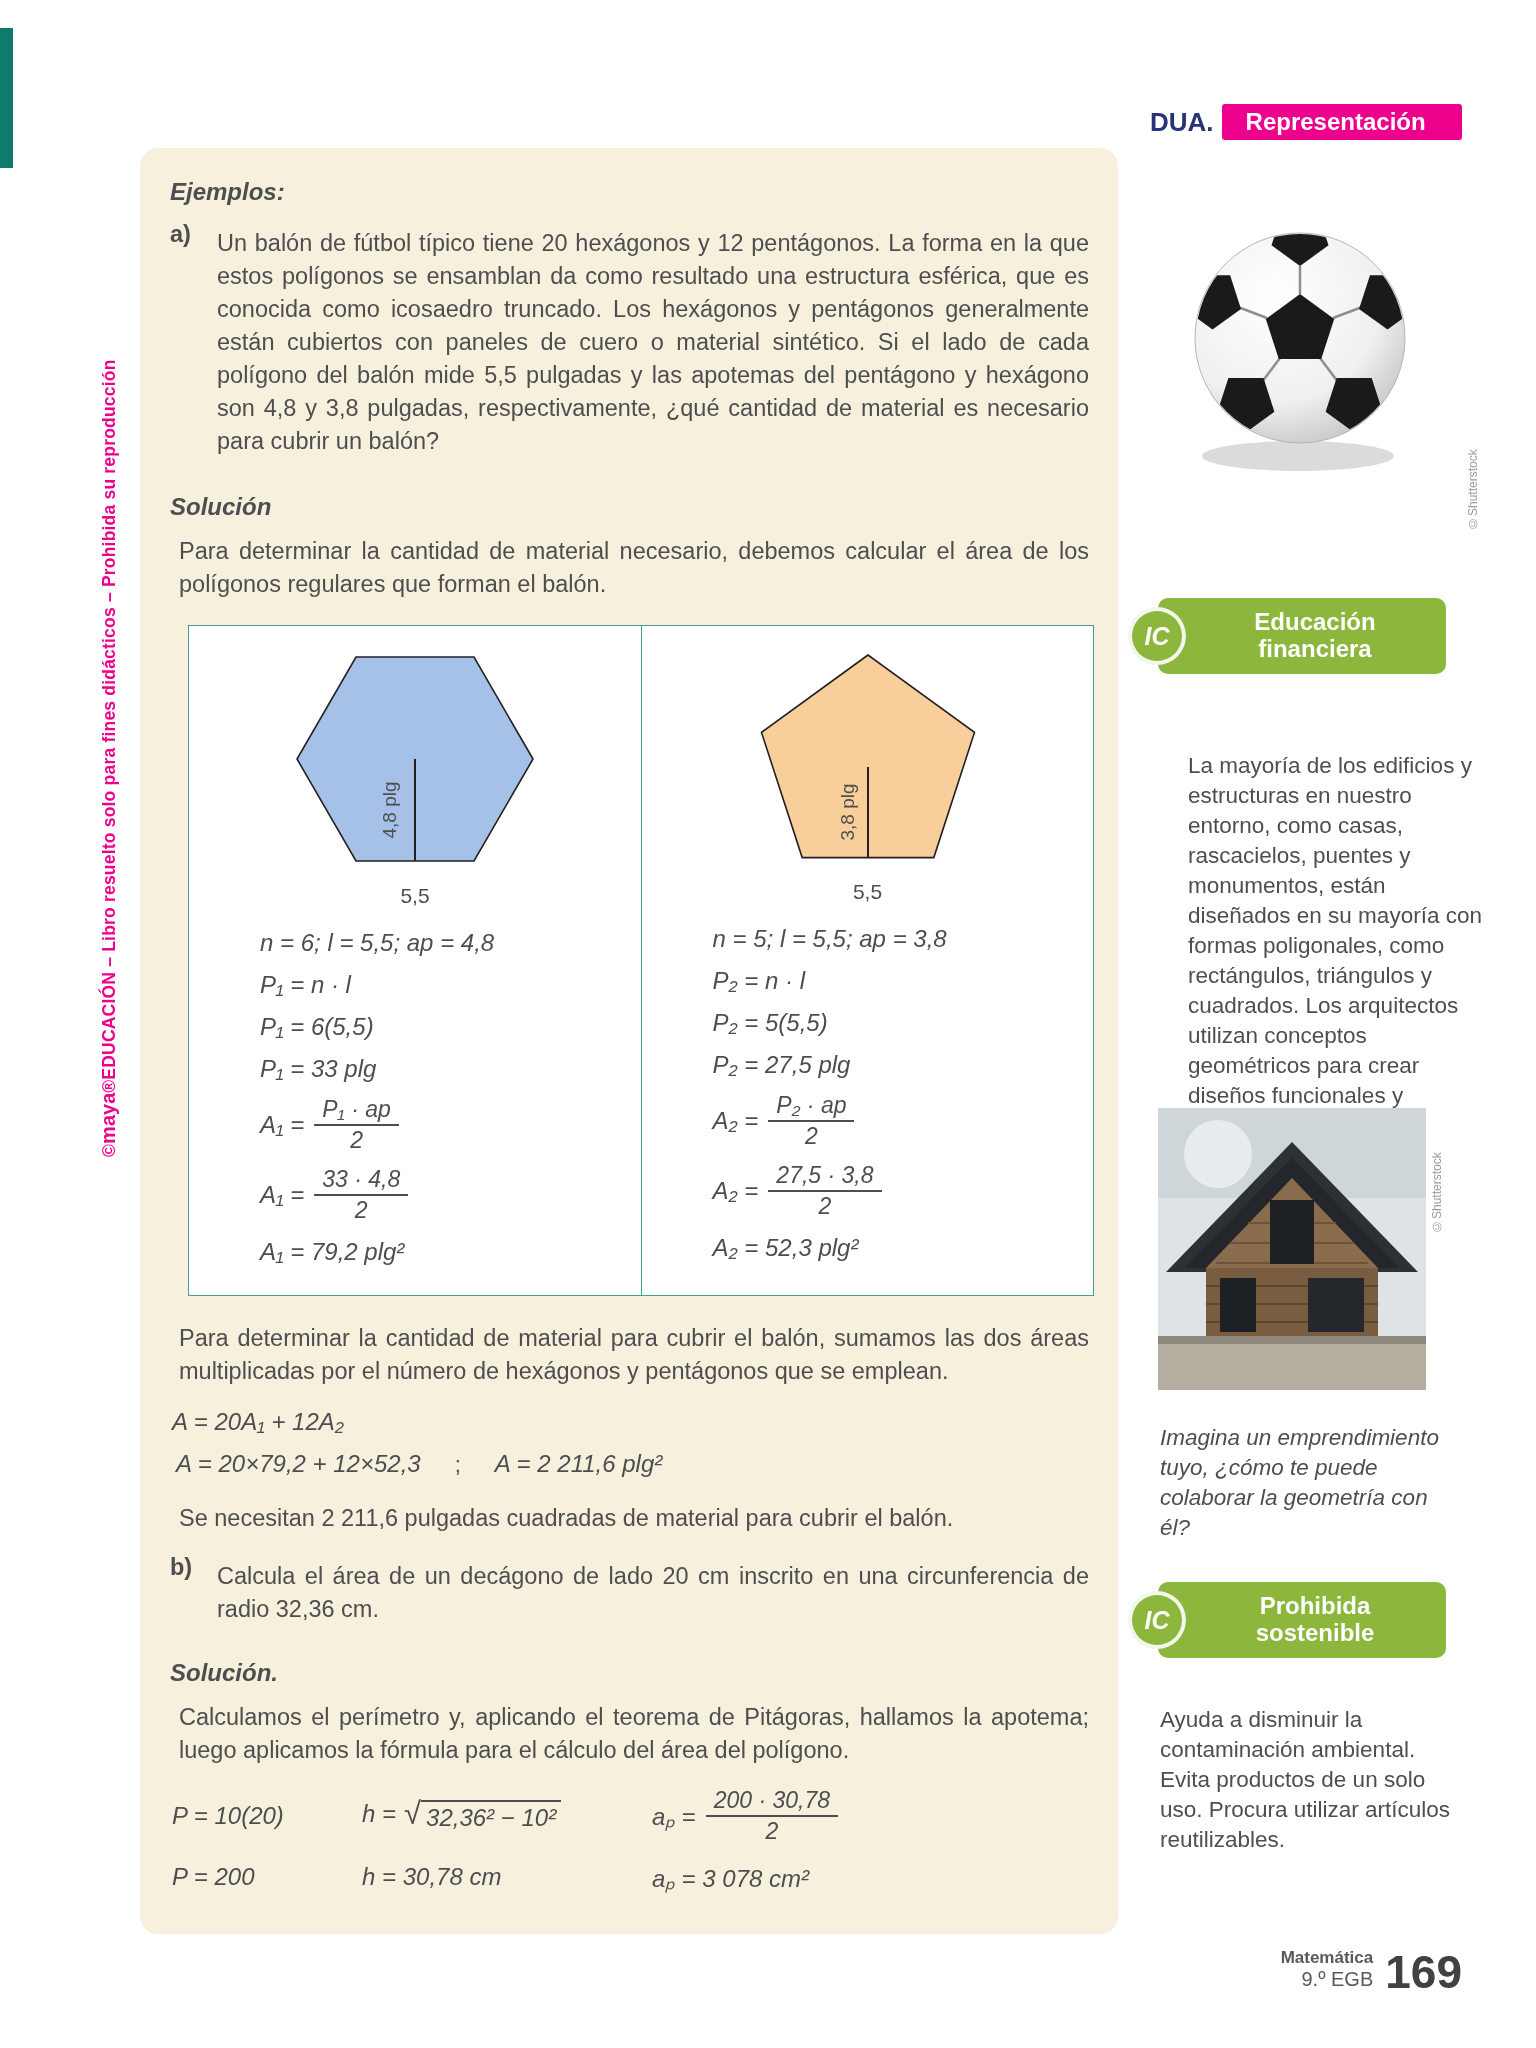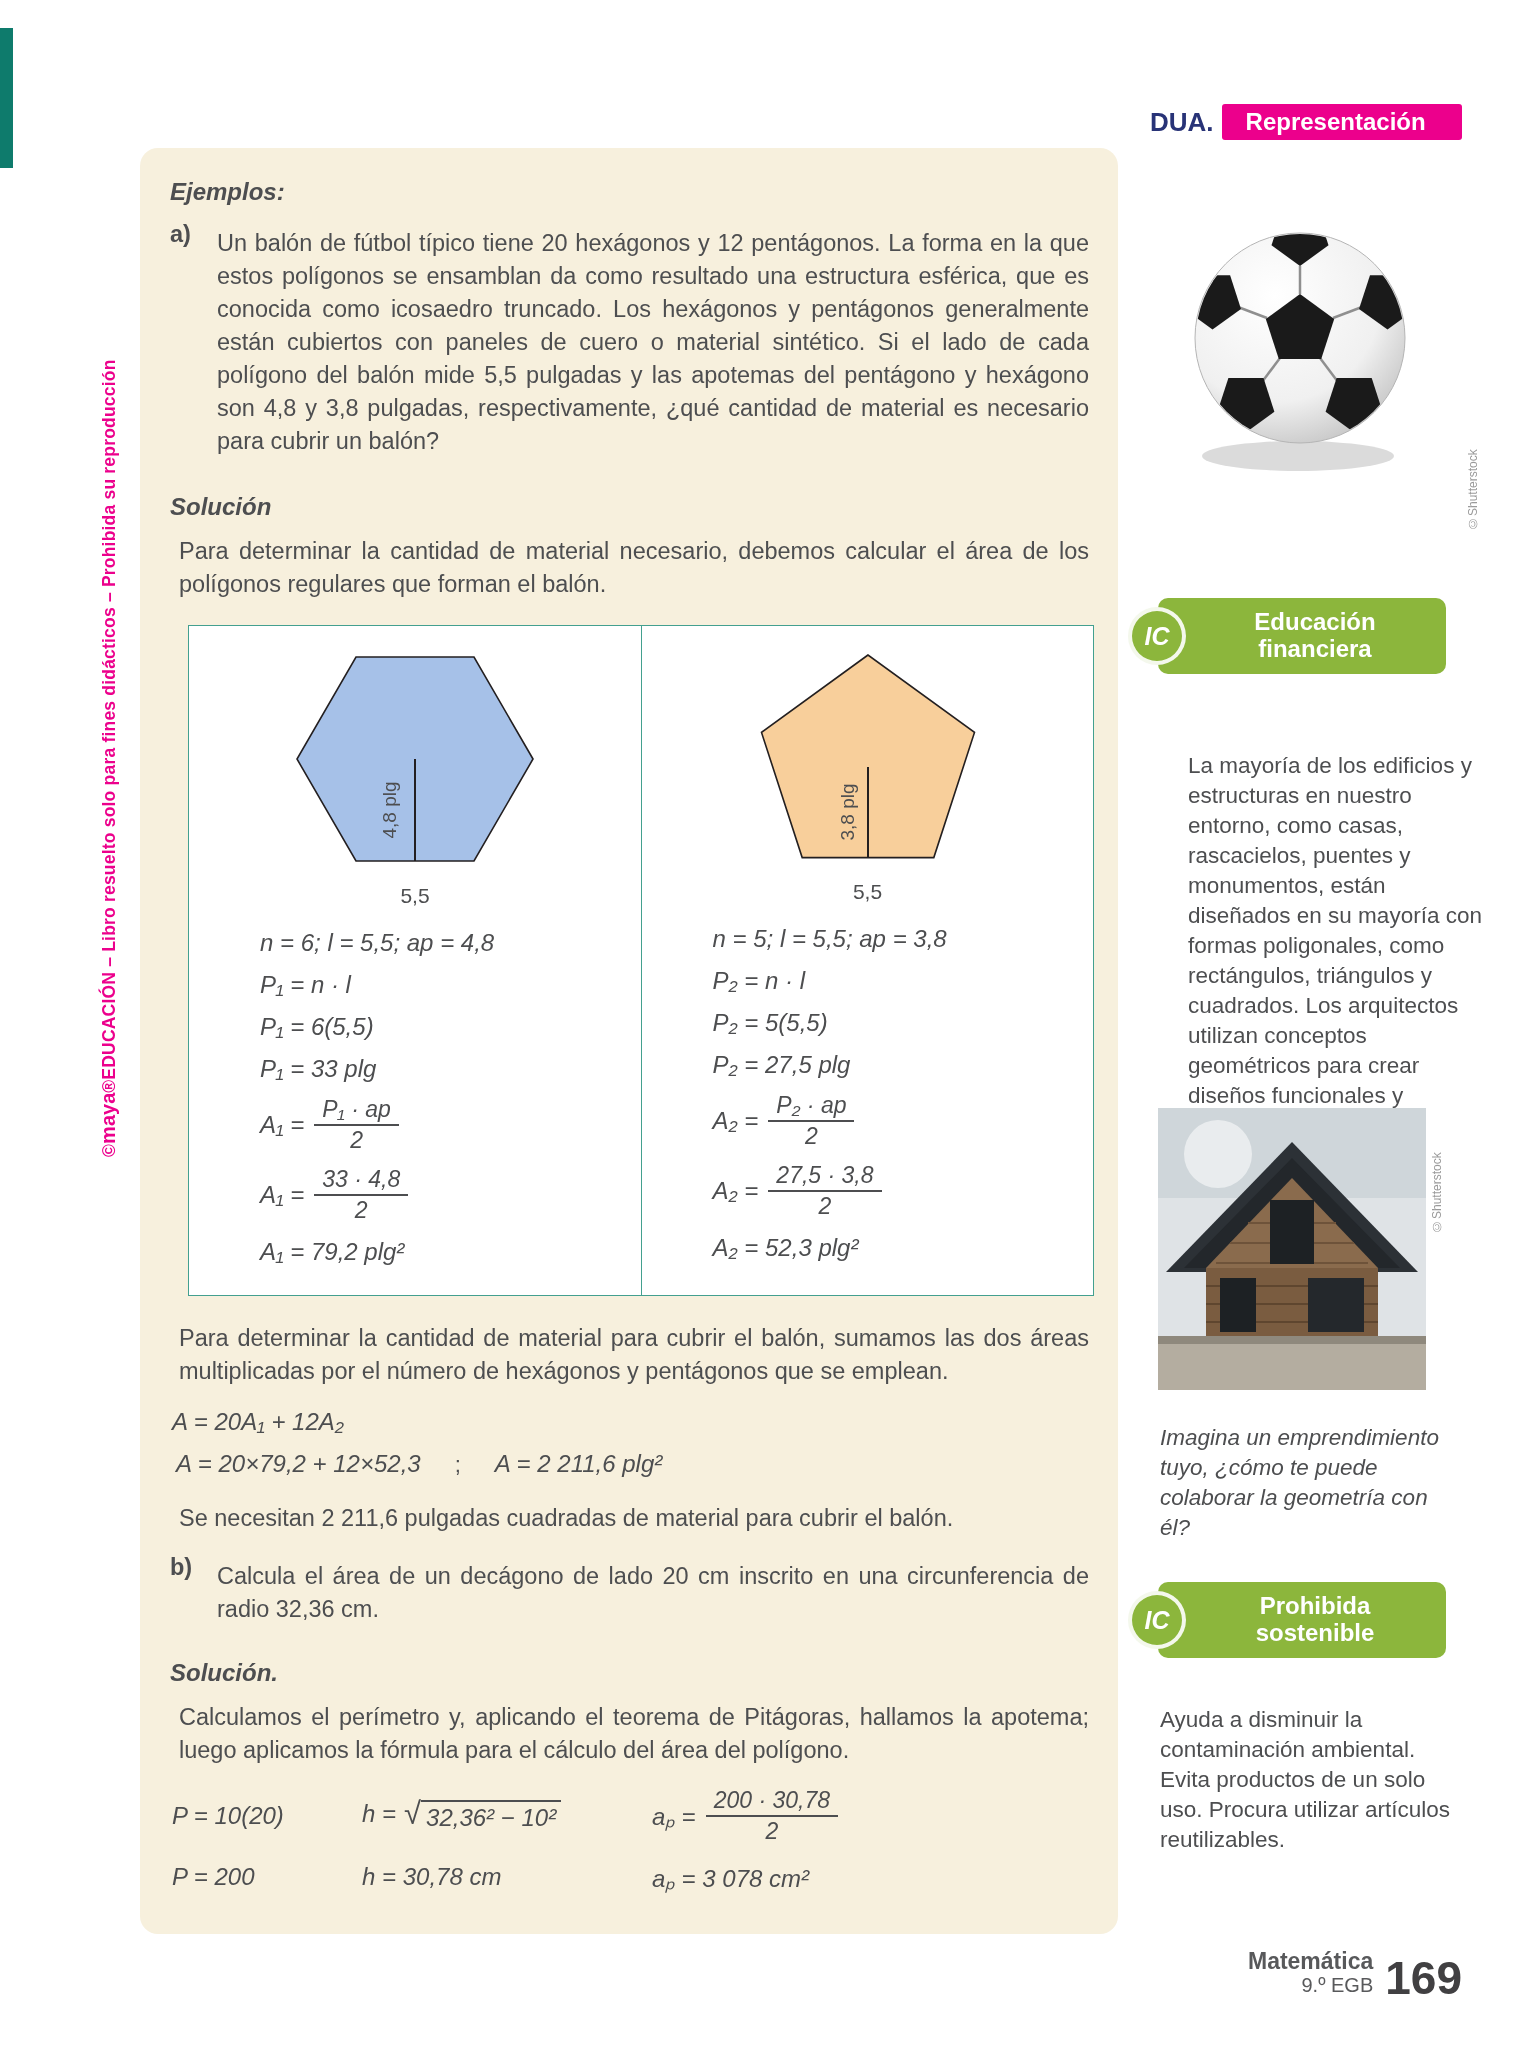--- a/index.html
+++ b/index.html
@@ -97,21 +97,21 @@
   .aside-text { position:absolute; left:1160px; width:302px; font-size:22.5px; line-height:30px; color:#4d4e50; }
   .aside-text.edu { top:728px;margin-left:28px; }
   .aside-text.des { top:1682px; }
   .aside-text.imagina { top:1400px; font-style:italic; }
 
   .footer {
     position:absolute; left:1150px; top:1948px; width:312px;
     display:flex; align-items:flex-end; justify-content:flex-end; gap:12px;
   }
   .footer-subject { text-align:right; color:#58595b; line-height:1.15; padding-bottom:4px; }
-  .footer-subject .l1 { font-size:23px; font-weight:bold; }
+  .footer-subject .l1 { font-size:17px; font-weight:bold; }
   .footer-subject .l2 { font-size:20px; }
   .footer-num { font-size:46px; font-weight:bold; color:#414042; line-height:1; }
 </style>
 </head>
 <body>
 
 <div class="page">
 
   <div class="corner-bar"></div>
 

